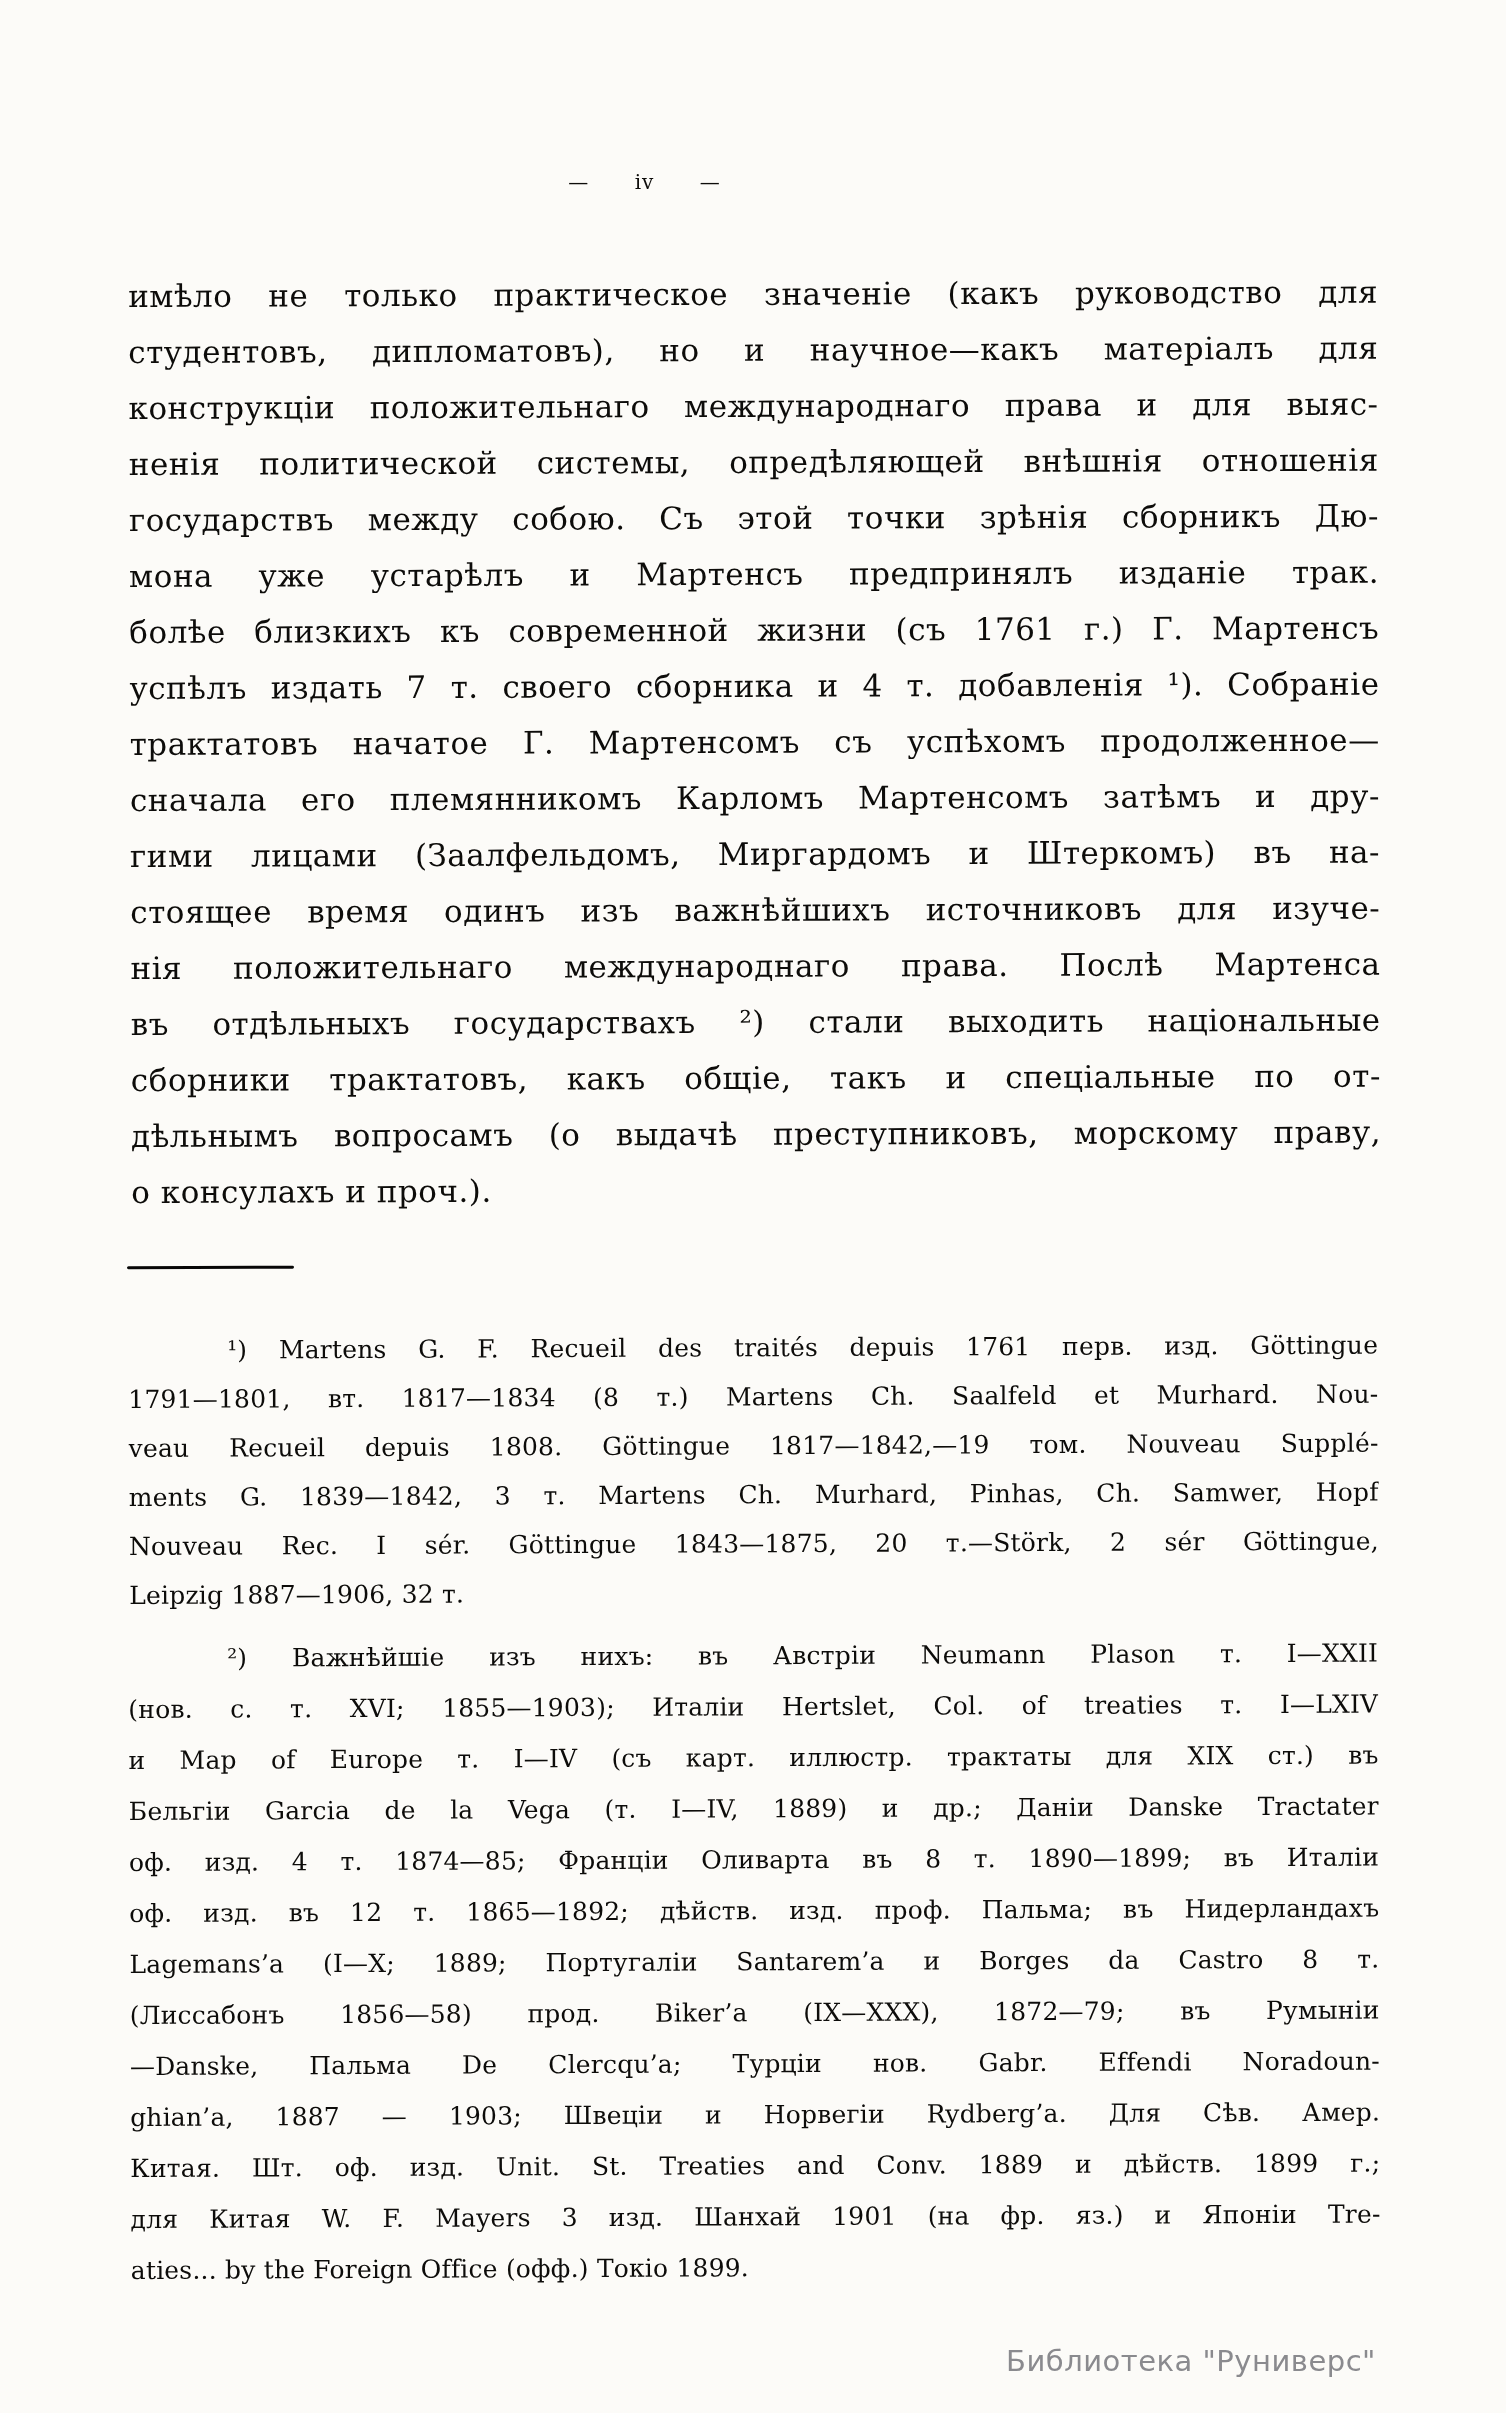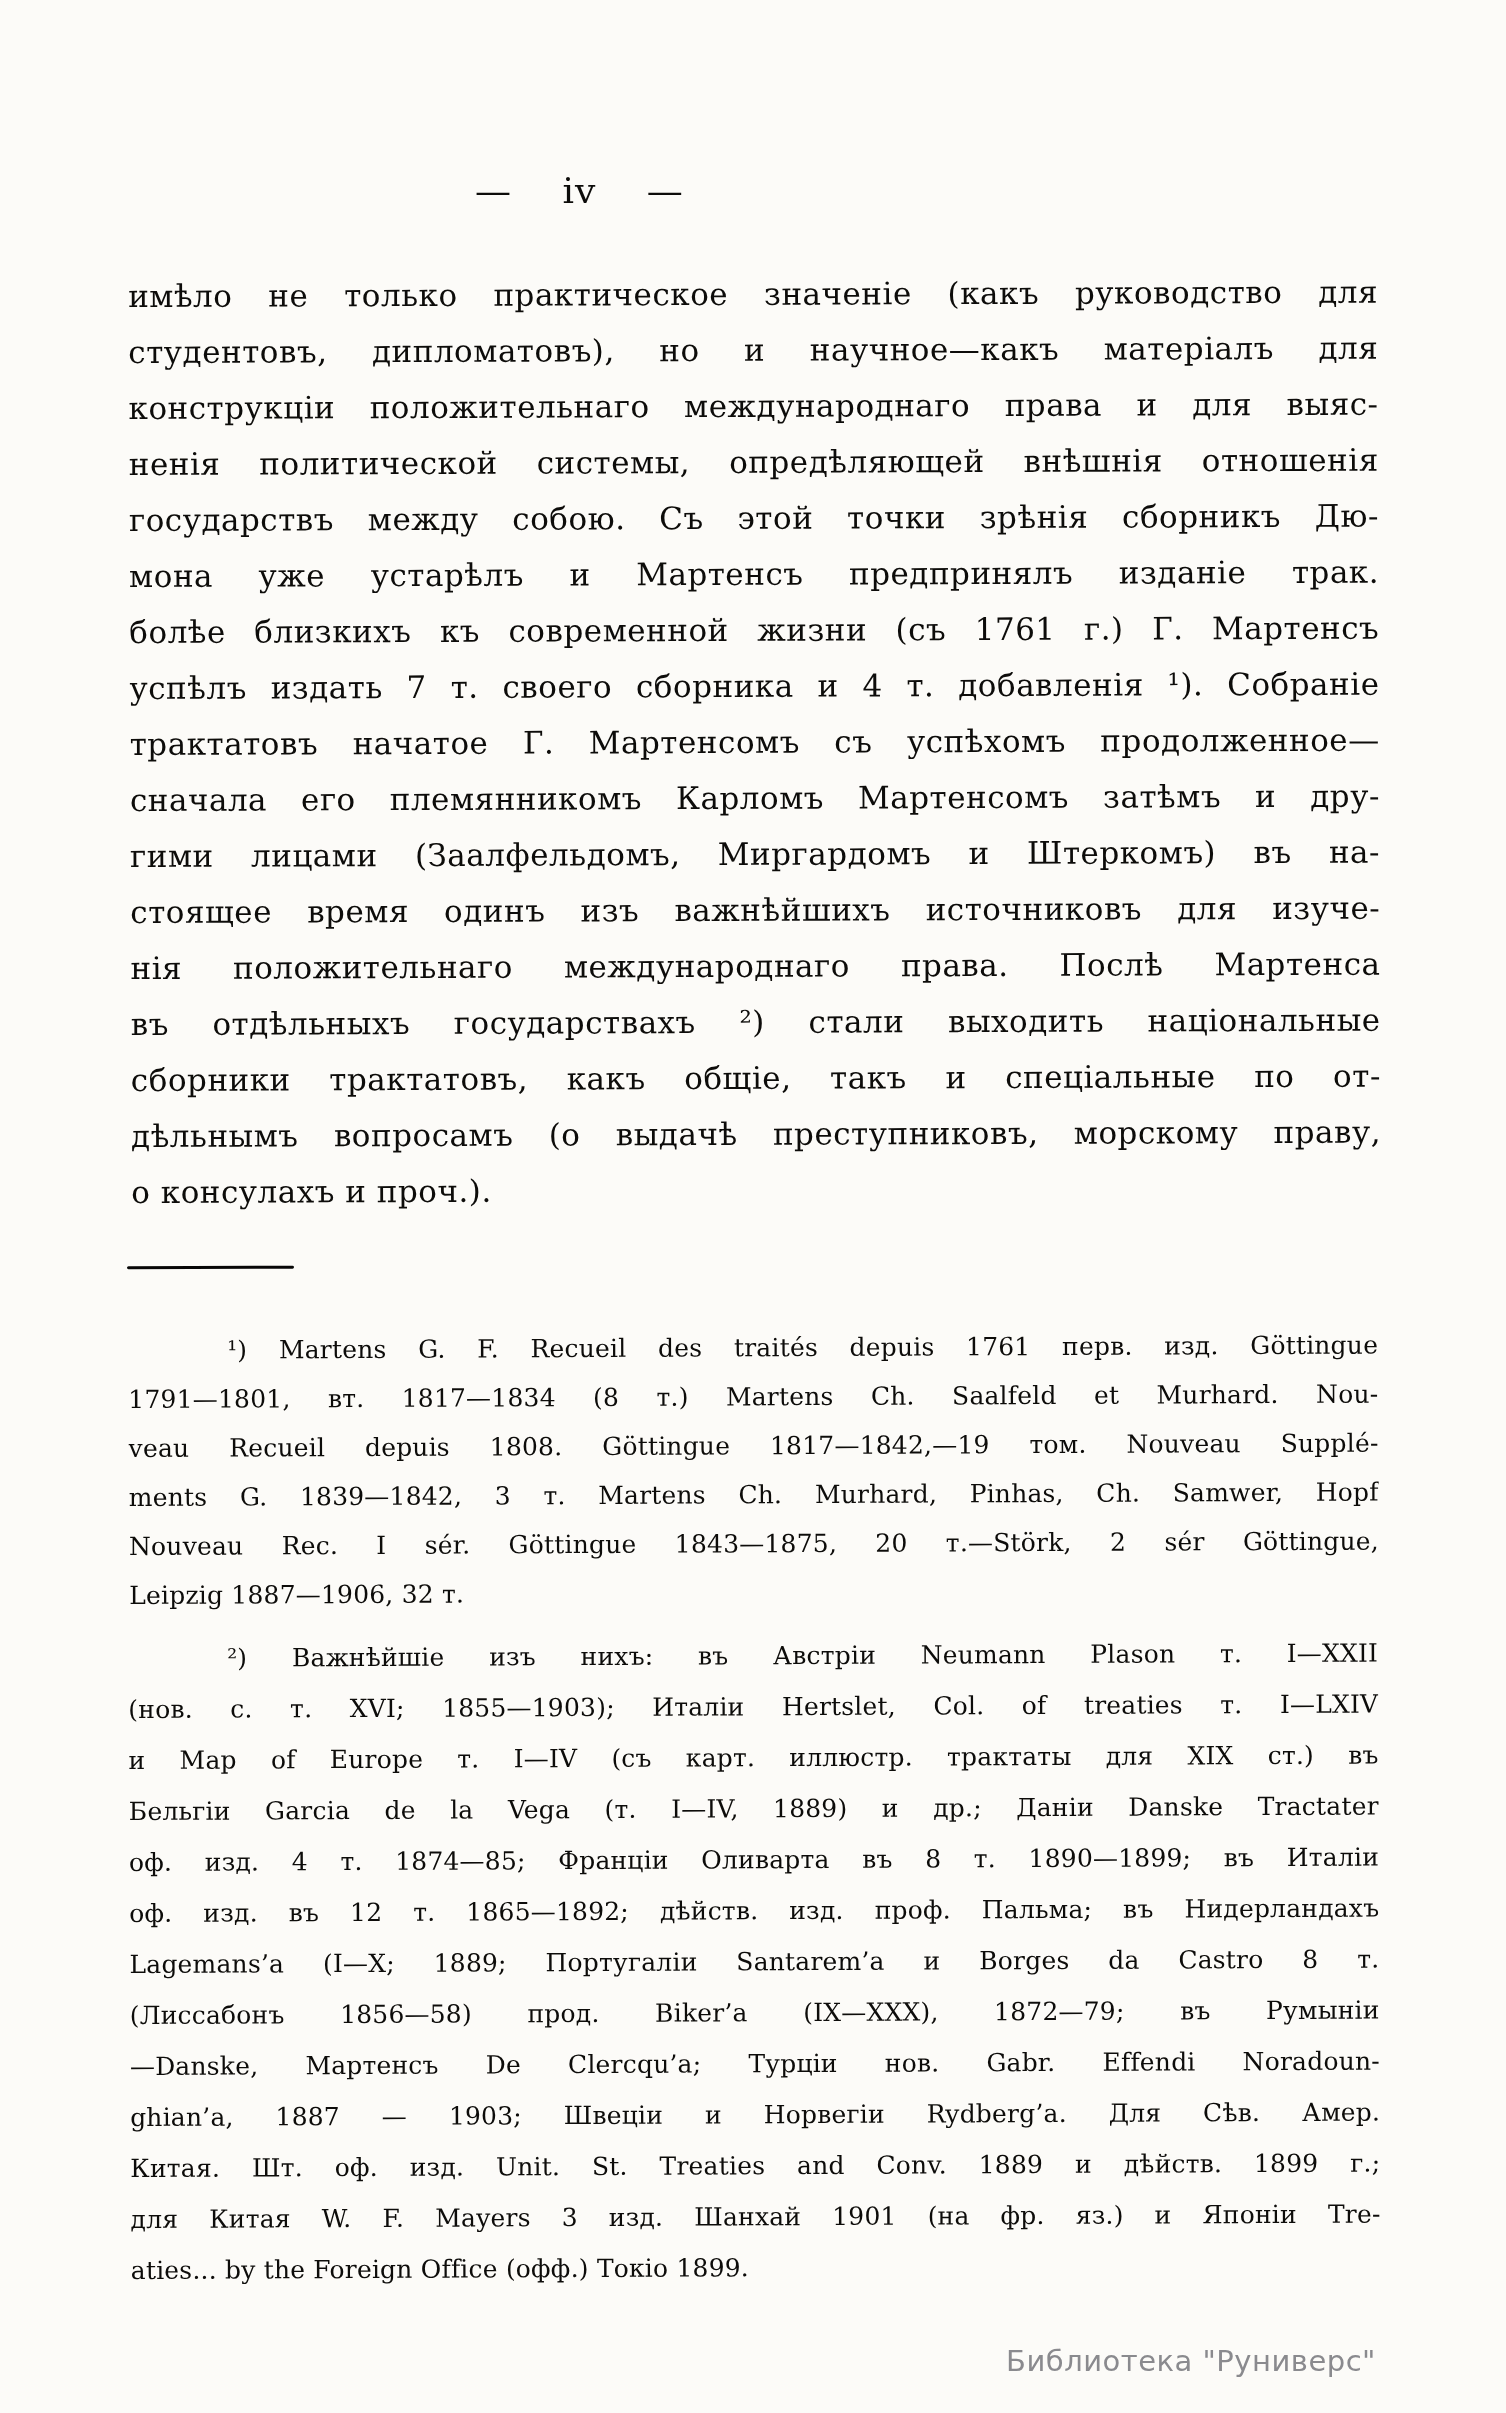--- a/index.html
+++ b/index.html
@@ -3,22 +3,22 @@
 <meta charset="utf-8">
 <style>
   html,body{margin:0;padding:0;}
   body{width:1506px;height:2431px;background:#fcfbf8;}
   .page{
     position:relative;width:1506px;height:2431px;overflow:hidden;
     background:#fcfbf8;color:#0d0c0a;
     font-family:"DejaVu Serif",serif;
   }
   .pagenum{
-    position:absolute;top:170px;left:475px;width:319px;
-    text-align:left;font-size:36px;word-spacing:38px;letter-spacing:1px;
+    position:absolute;top:170px;left:485px;width:319px;
+    text-align:center;font-size:20px;word-spacing:38px;letter-spacing:1px;
   }
   .body-block{
     position:absolute;left:128px;top:268px;width:1250px;
     font-size:31px;line-height:56px;letter-spacing:0.5px;
     transform:rotate(-0.2deg);transform-origin:left top;
   }
   .bl{height:56px;overflow:hidden;}
   .j{text-align:justify;text-align-last:justify;-moz-text-align-last:justify;}
   .l{text-align:left;}
   .rule{
@@ -82,21 +82,21 @@
 
   <div class="fn fn2">
     <div class="fl2 j indent"><span>²) Важнѣйшіе изъ нихъ: въ </span><span class="it">Австріи</span><span> Neumann Plason т. I—XXII</span></div>
     <div class="fl2 j"><span>(нов. с. т. XVI; 1855—1903); </span><span class="it">Италіи</span><span> Hertslet, Col. of treaties т. I—LXIV</span></div>
     <div class="fl2 j"><span>и Map of Europe т. I—IV (съ карт. иллюстр. трактаты для XIX ст.) въ</span></div>
     <div class="fl2 j"><span class="it">Бельгіи</span><span> Garcia de la Vega (т. I—IV, 1889) и др.; </span><span class="it">Даніи</span><span> Danske Tractater</span></div>
     <div class="fl2 j"><span>оф. изд. 4 т. 1874—85; </span><span class="it">Франціи</span><span> Оливарта въ 8 т. 1890—1899; въ Италіи</span></div>
     <div class="fl2 j"><span>оф. изд. въ 12 т. 1865—1892; дѣйств. изд. проф. Пальма; въ </span><span class="it">Нидерландахъ</span></div>
     <div class="fl2 j"><span>Lagemans’a (I—X; 1889; </span><span class="it">Португаліи</span><span> Santarem’a и Borges da Castro 8 т.</span></div>
     <div class="fl2 j"><span>(Лиссабонъ 1856—58) прод. Biker’a (IX—XXX), 1872—79; въ </span><span class="it">Румыніи</span></div>
-    <div class="fl2 j"><span>—Danske, </span><span class="it">Мартенсъ</span><span> De Clercqu’a; Турціи нов. Gabr. Effendi Noradoun-</span></div>
+    <div class="fl2 j"><span>—Danske, </span><span class="it">Пальма</span><span> De Clercqu’a; Турціи нов. Gabr. Effendi Noradoun-</span></div>
     <div class="fl2 j"><span>ghian’a, 1887 — 1903; Швеціи и Норвегіи Rydberg’a. Для </span><span class="it">Сѣв. Амер.</span></div>
     <div class="fl2 j"><span class="it">Китая. Шт.</span><span> оф. изд. Unit. St. Treaties and Conv. 1889 и дѣйств. 1899 г.;</span></div>
     <div class="fl2 j"><span>для </span><span class="it">Китая</span><span> W. F. Mayers 3 изд. Шанхай 1901 (на фр. яз.) и </span><span class="it">Японіи</span><span> Tre-</span></div>
     <div class="fl2 l"><span>aties... by the Foreign Office (офф.) Токіо 1899.</span></div>
   </div>
 
   <div class="watermark">Библиотека "Руниверс"</div>
 
 </div>
 

